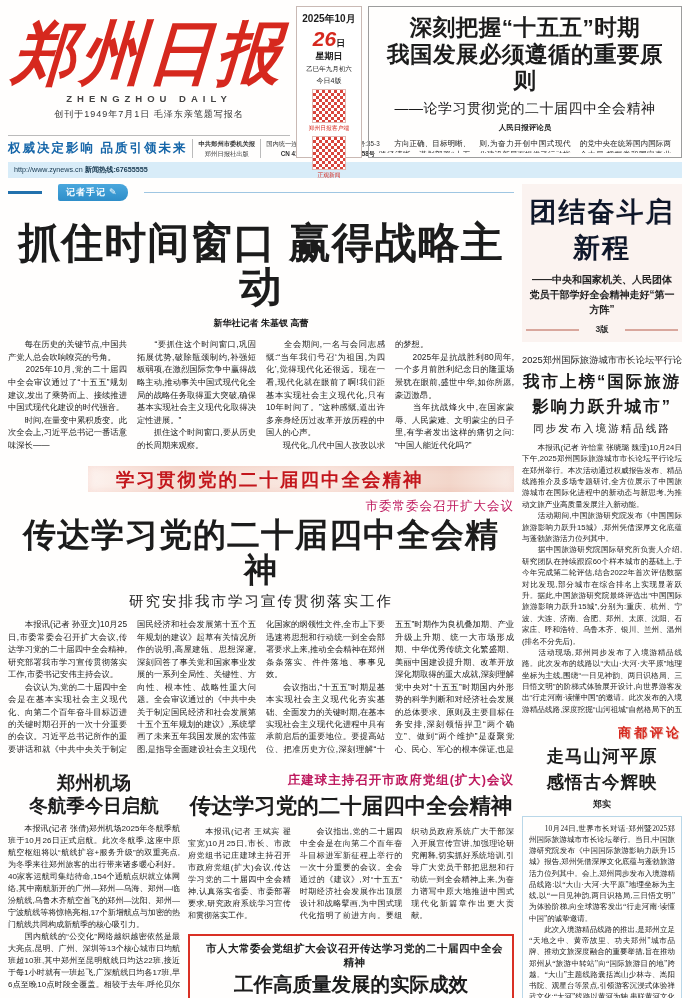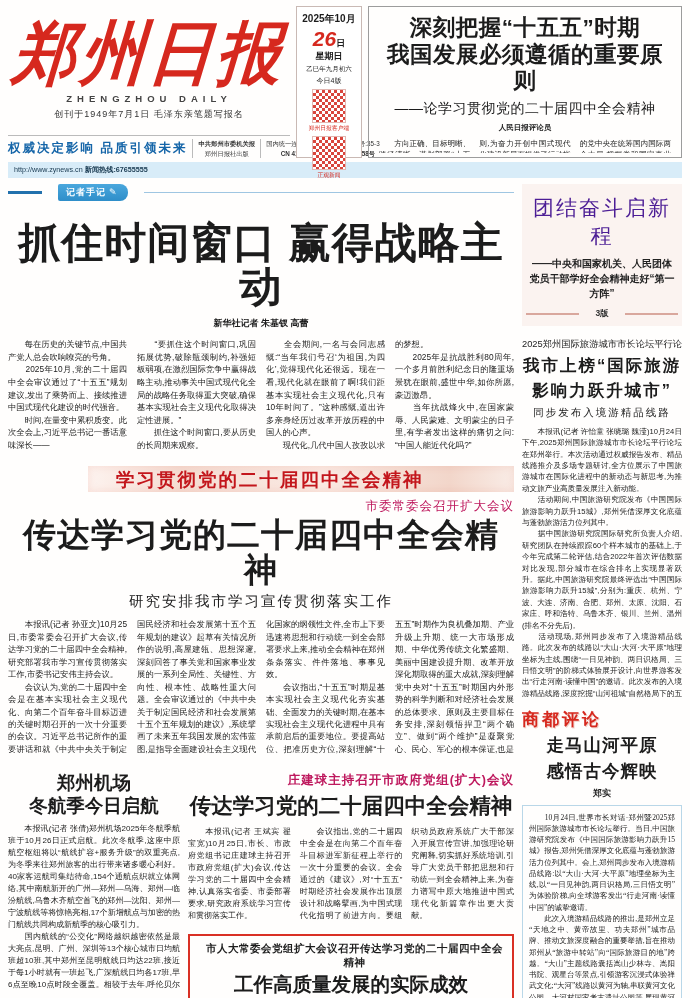--- a/index.html
+++ b/index.html
@@ -95,35 +95,35 @@
   .gov-title{ text-align:center; font-weight:900; font-size:21.5px; margin-top:2px;}
   .gov-body{ margin-top:6px; font-size:8px; line-height:1.5; text-align:justify; column-count:3;
              column-gap:9px; white-space:pre-line; height:100px; overflow:hidden; color:#222;}
 
   .npc-box{ border:2px solid #d93025; margin-top:8px; padding:6px 8px; }
   .npc-kicker{ text-align:center; font-weight:bold; font-size:10.5px; letter-spacing:0.5px;margin-left:7px;}
   .npc-title{ text-align:center; font-weight:900; font-size:19.5px; line-height:1.22; margin-top:3px;}
 
   
   .unity{ background:#fbf3f0; padding:10px 4px 6px; text-align:center;}
-  .unity-title{ color:#4c1d95; font-weight:400; font-size:21px; letter-spacing:2px;}
+  .unity-title{ color:#0f172a; font-weight:700; font-size:27px; letter-spacing:2px;}
   .unity-sub{ font-size:10px; font-weight:bold; margin-top:6px; line-height:1.5; color:#222;}
   .page-ref-row{ display:flex; align-items:center; gap:16px; margin-top:7px;}
   .page-ref-row .line{ flex:1; border-top:2px solid #d9a79d;}
   .page-ref{ font-size:8.5px; font-weight:bold; color:#333;}
 
   .tourism{ margin-top:12px; }
   .t-kicker{ text-align:center; font-size:9.3px; color:#222; white-space:nowrap;}
   .t-title{ text-align:center; font-weight:900; font-size:16.5px; letter-spacing:2px; line-height:1.3; margin-top:4px;}
   .t-sub{ text-align:center; font-size:10.5px; letter-spacing:2px; margin-top:4px;}
   .t-body{ margin-top:6px; font-size:7.6px; line-height:1.5; text-align:justify; white-space:pre-line;
            height:272px; overflow:hidden; color:#222;}
 
   .commentary{ margin-top:10px; flex:1; display:flex; flex-direction:column; overflow:hidden;}
-  .c-label{ text-align:left; font-weight:900; font-size:17px; color:#d6281e; letter-spacing:3px;
+  .c-label{ text-align:right; font-weight:900; font-size:13px; color:#d6281e; letter-spacing:3px;
             text-shadow:1px 1px 0 #f0cfc7; }
   .c-title{ text-align:center; font-weight:900; font-size:17.5px; line-height:1.25; margin-top:4px; letter-spacing:1px;}
   .c-by{ text-align:center; font-size:9px; font-weight:bold; margin-top:4px;}
   .c-box{ border:1px solid #b9d7e8; margin-top:5px; padding:6px 6px; flex:1; overflow:hidden;}
   .c-body{ font-family:"Liberation Serif","DejaVu Serif",serif; font-size:7.5px; line-height:1.5;
            text-align:justify; white-space:pre-line; color:#222;}
 </style>
 </head>
 <body>
 

